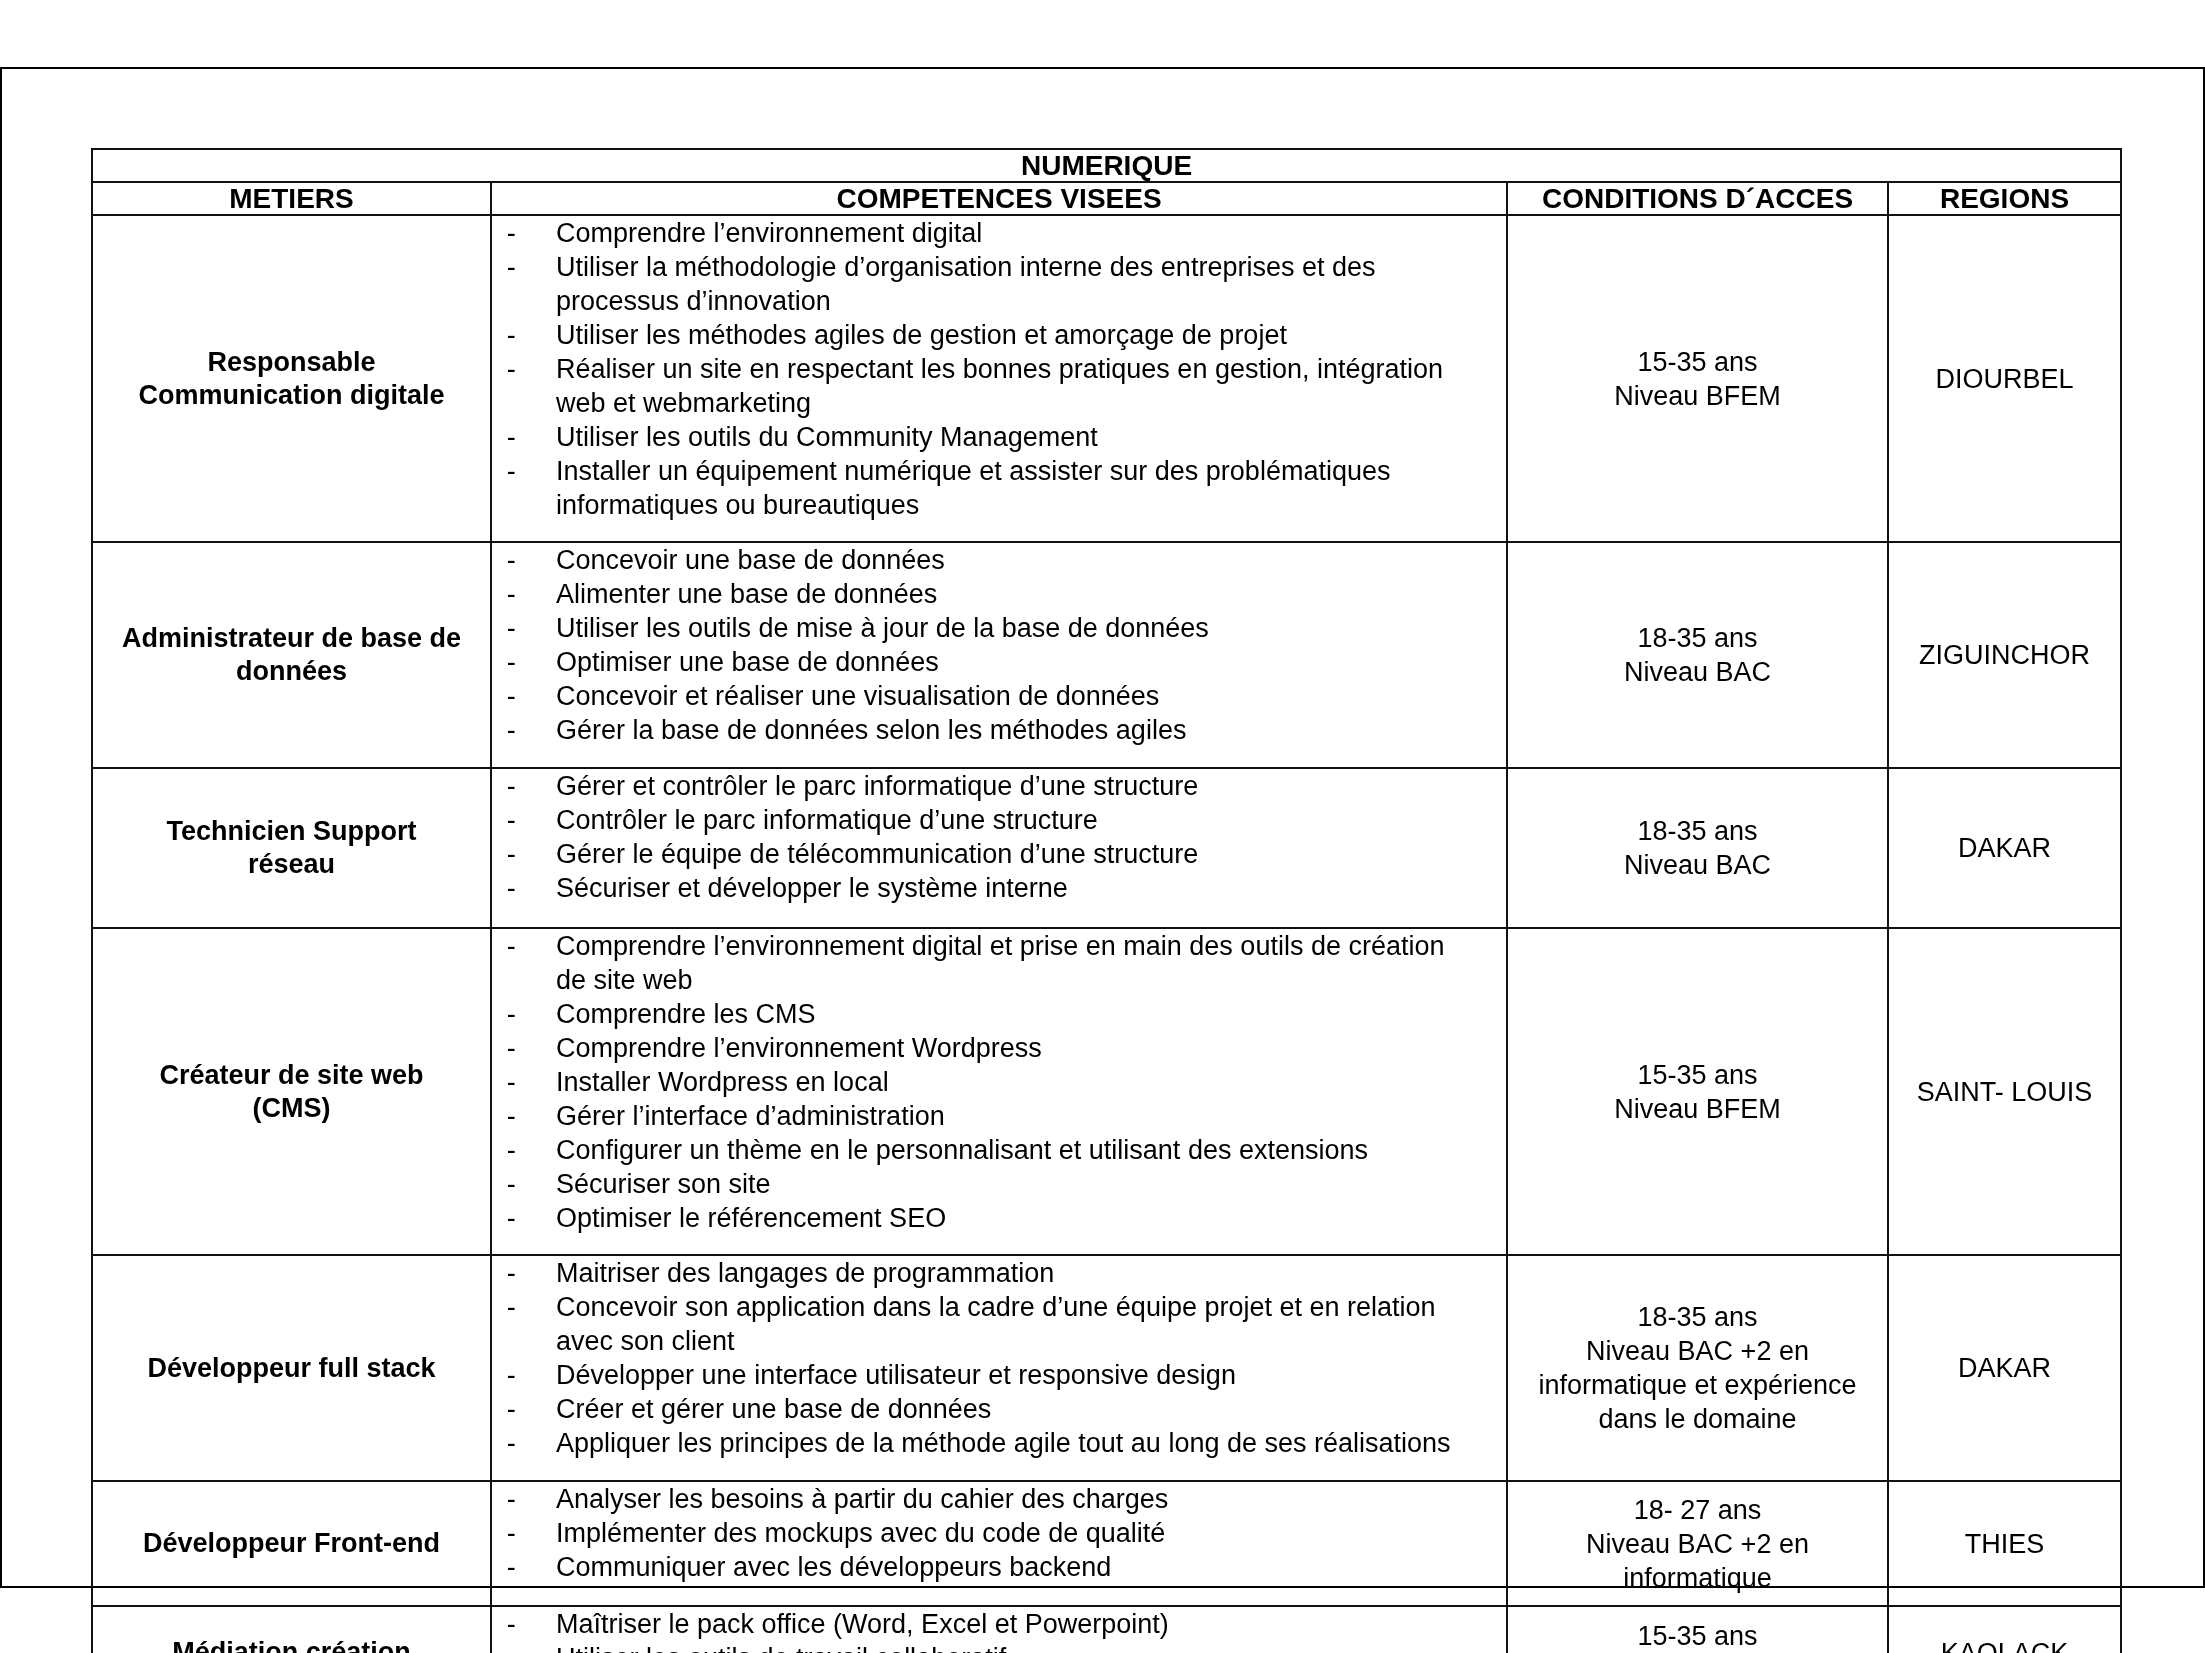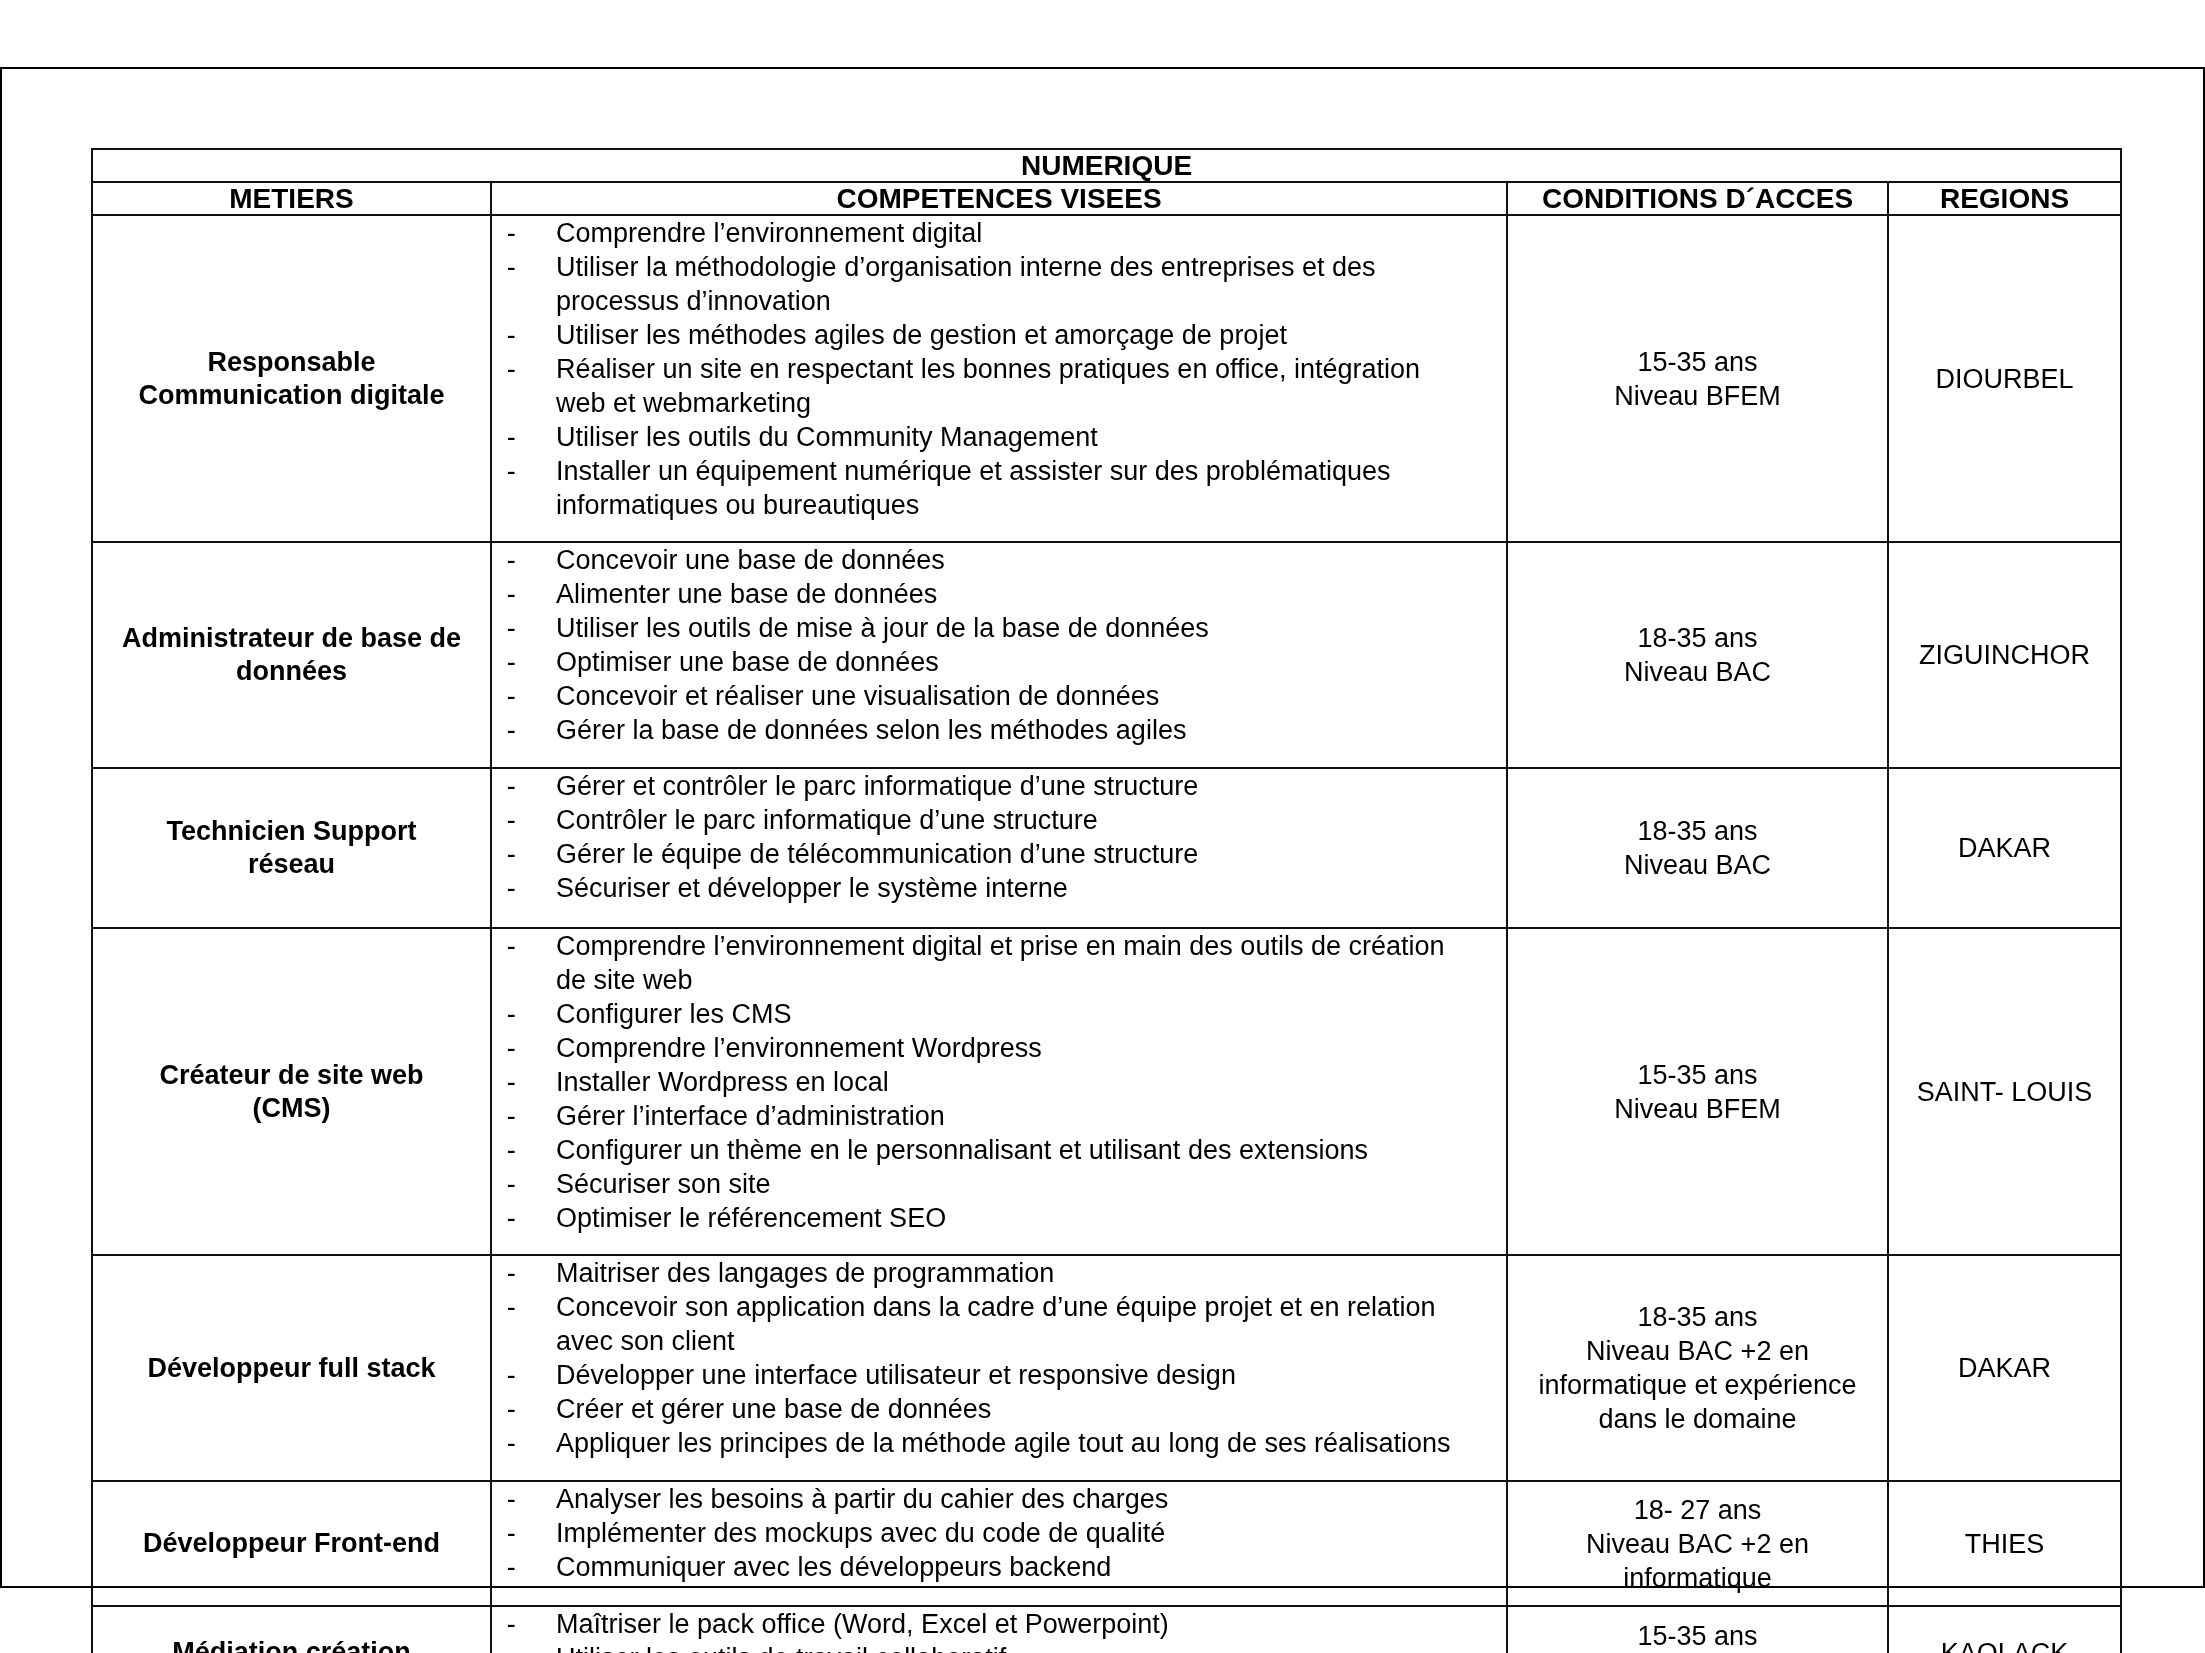--- a/index.html
+++ b/index.html
@@ -139,21 +139,21 @@
               <span class="dash">-</span>
               <span class="line">Utiliser la méthodologie d’organisation interne des entreprises et des</span>
               <span class="line">processus d’innovation</span>
             </li>
             <li>
               <span class="dash">-</span>
               <span class="line">Utiliser les méthodes agiles de gestion et amorçage de projet</span>
             </li>
             <li>
               <span class="dash">-</span>
-              <span class="line">Réaliser un site en respectant les bonnes pratiques en office, intégration</span>
+              <span class="line">Réaliser un site en respectant les bonnes pratiques en gestion, intégration</span>
               <span class="line">web et webmarketing</span>
             </li>
             <li>
               <span class="dash">-</span>
               <span class="line">Utiliser les outils du Community Management</span>
             </li>
             <li>
               <span class="dash">-</span>
               <span class="line">Installer un équipement numérique et assister sur des problématiques</span>
               <span class="line">informatiques ou bureautiques</span>
@@ -243,21 +243,21 @@
         </td>
         <td class="comp-cell">
           <ul class="comp-list">
             <li>
               <span class="dash">-</span>
               <span class="line">Comprendre l’environnement digital et prise en main des outils de création</span>
               <span class="line">de site web</span>
             </li>
             <li>
               <span class="dash">-</span>
-              <span class="line">Configurer les CMS</span>
+              <span class="line">Comprendre les CMS</span>
             </li>
             <li>
               <span class="dash">-</span>
               <span class="line">Comprendre l’environnement Wordpress</span>
             </li>
             <li>
               <span class="dash">-</span>
               <span class="line">Installer Wordpress en local</span>
             </li>
             <li>

